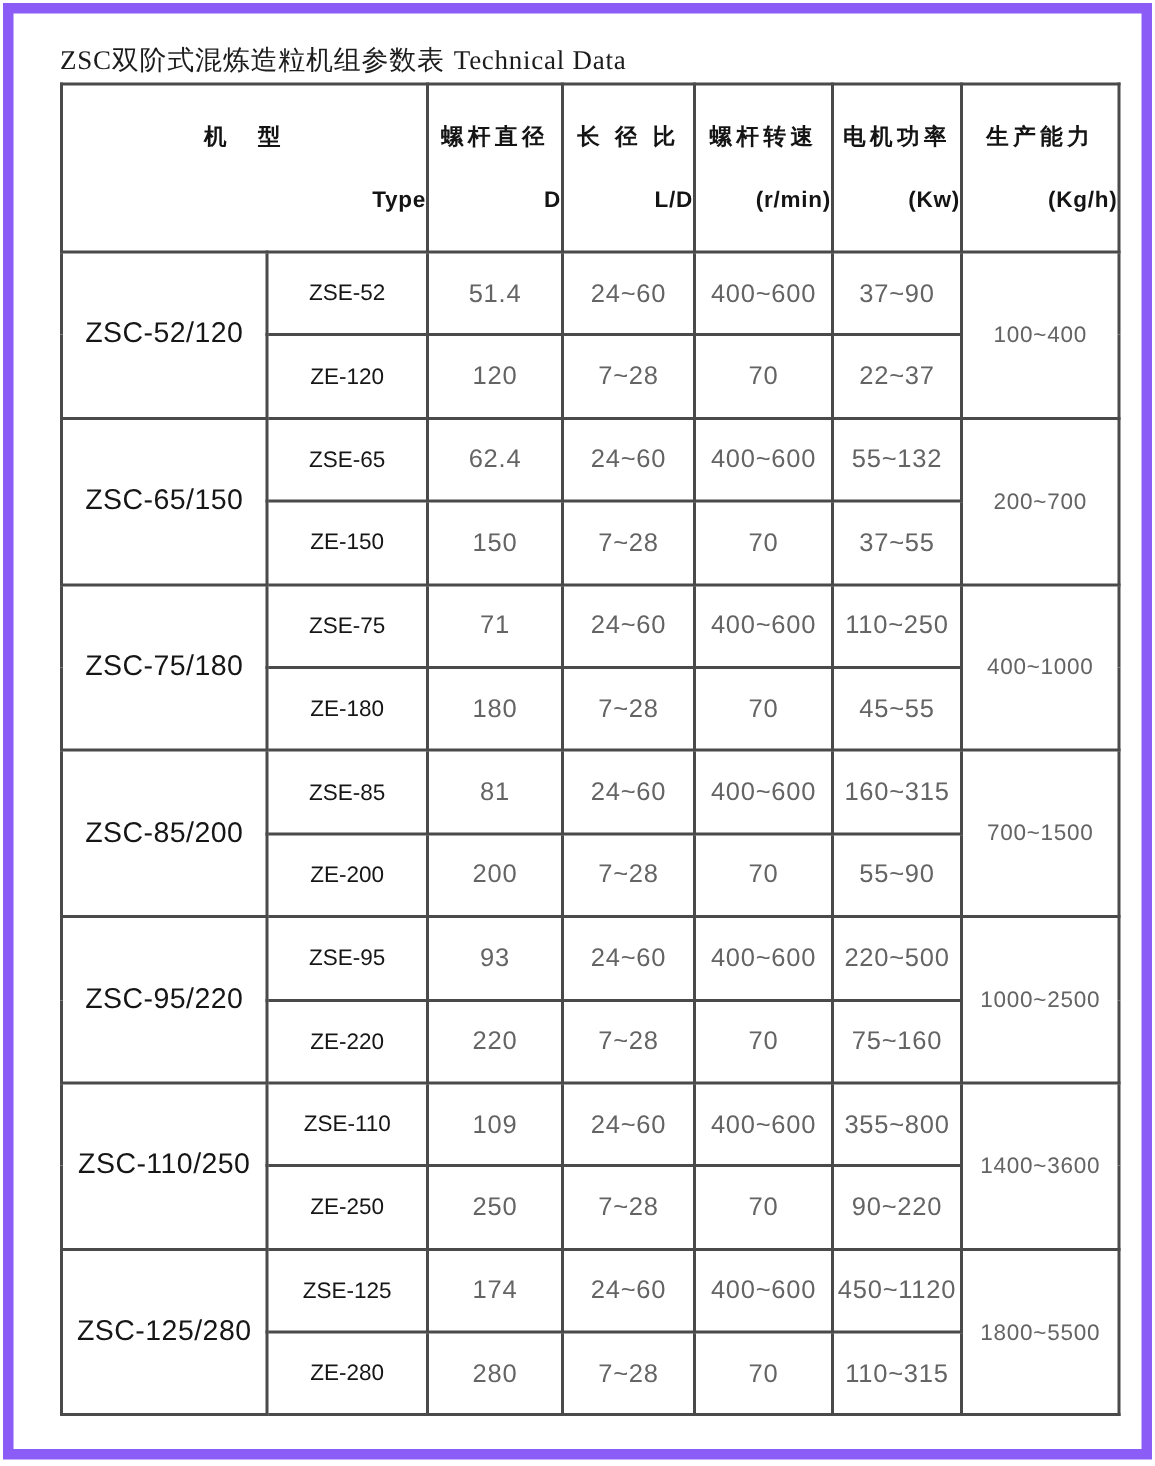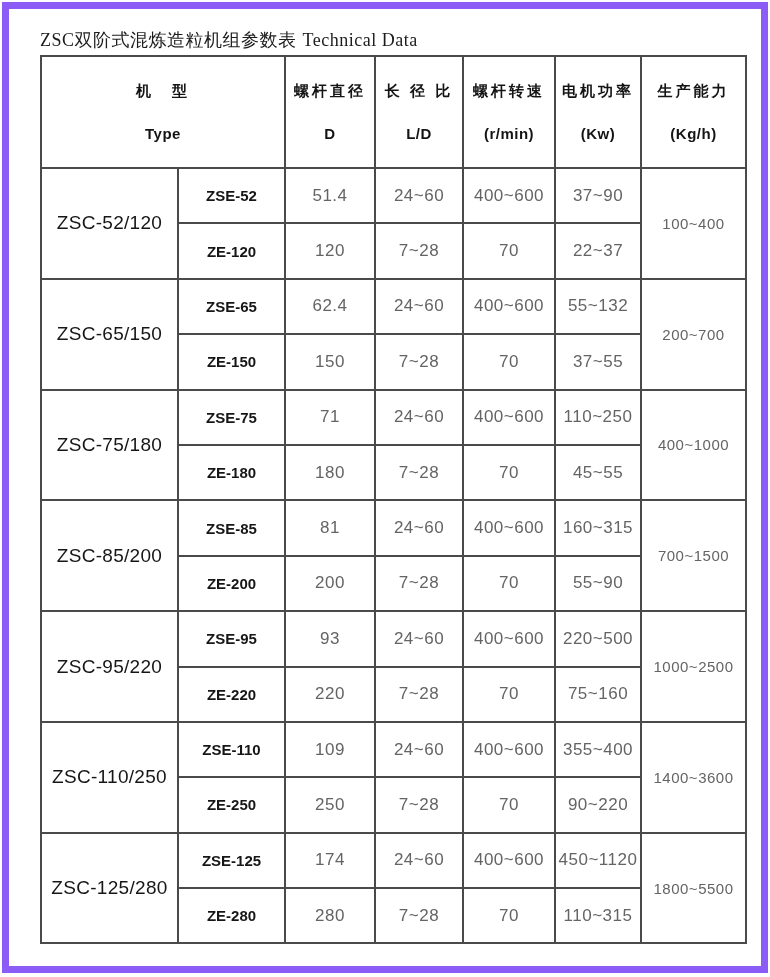--- a/index.html
+++ b/index.html
@@ -26,27 +26,27 @@
     border:2px solid #4a4a4a;text-align:center;vertical-align:middle;
     padding:0;overflow:hidden;
   }
   tr.hdr{height:112px;}
   tr.body-row{height:55.4px;}
   .hzh{
     font-size:15px;font-weight:600;color:#141414;letter-spacing:3px;
     margin-bottom:24px;
   }
   .hen{
-    font-size:15px;font-weight:700;color:#141414;letter-spacing:0.5px;
+    font-size:15px;font-weight:700;color:#141414;letter-spacing:0.5px;text-align:right;
   }
   td.model{
     font-weight:400;font-size:19px;color:#161616;letter-spacing:0.3px;
   }
   td.sub{
-    font-weight:700;font-size:15px;color:#161616;
+    font-weight:400;font-size:15px;color:#161616;
   }
   td.num{
     font-size:17px;color:#646464;letter-spacing:0.5px;
   }
   td.cap{
     font-size:15px;color:#646464;letter-spacing:0.5px;
   }
   .footnote{
     position:absolute;left:31px;top:938px;width:700px;
     font-family:"Liberation Serif","DejaVu Serif",serif;
@@ -186,21 +186,21 @@
       <td class="num">70</td>
       <td class="num">75~160</td>
     </tr>
 
     <tr class="body-row">
       <td class="model" rowspan="2">ZSC-110/250</td>
       <td class="sub">ZSE-110</td>
       <td class="num">109</td>
       <td class="num">24~60</td>
       <td class="num">400~600</td>
-      <td class="num">355~400</td>
+      <td class="num">355~800</td>
       <td class="cap" rowspan="2">1400~3600</td>
     </tr>
     <tr class="body-row">
       <td class="sub">ZE-250</td>
       <td class="num">250</td>
       <td class="num">7~28</td>
       <td class="num">70</td>
       <td class="num">90~220</td>
     </tr>
 

